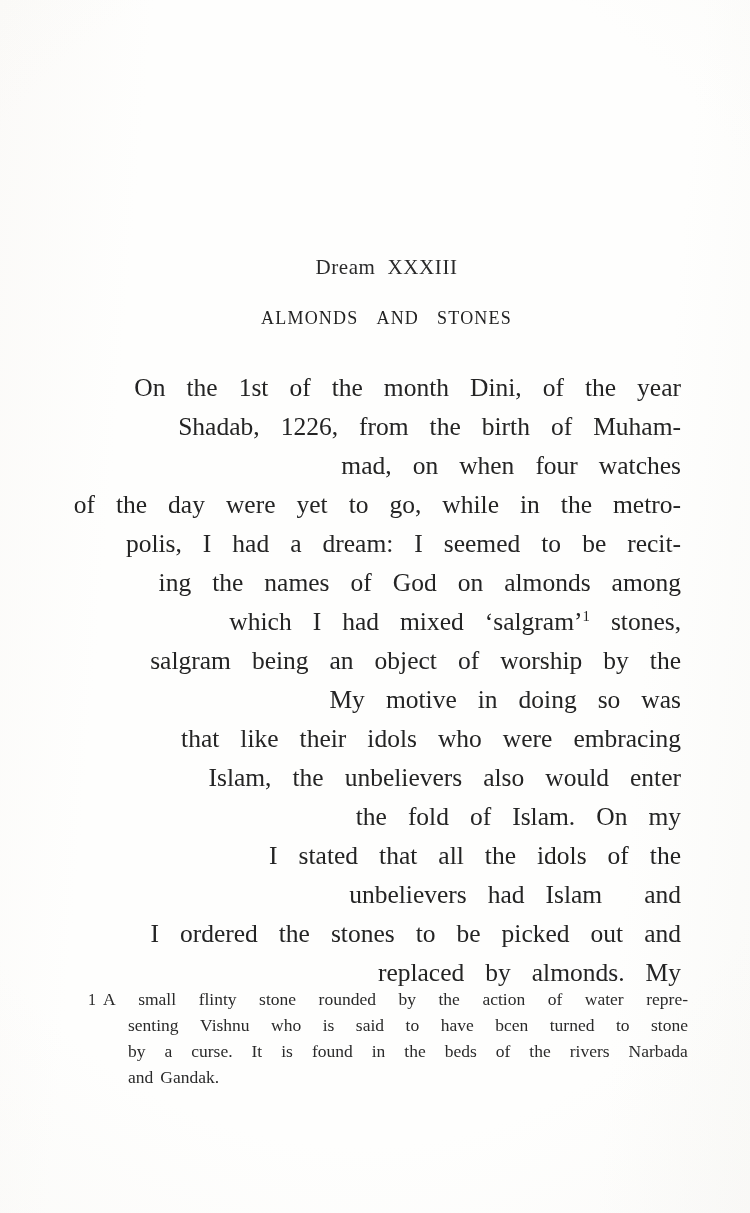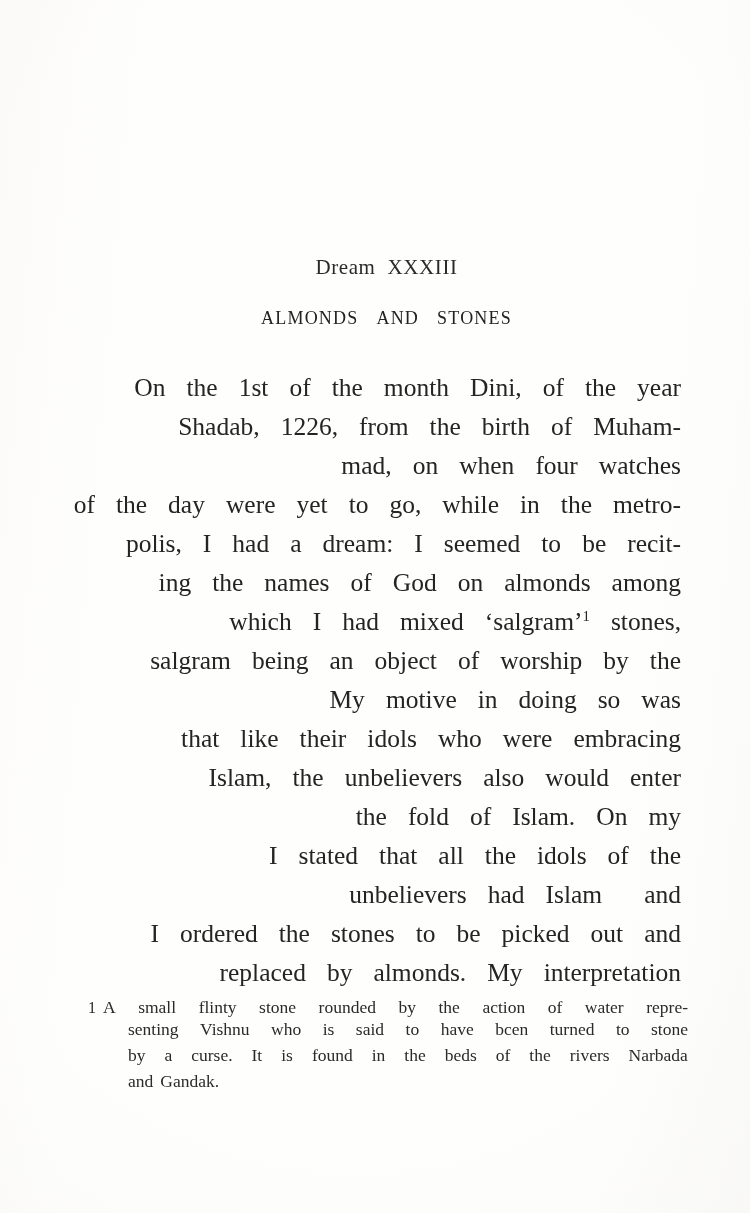--- a/index.html
+++ b/index.html
@@ -122,21 +122,21 @@
   }
   .fn-line.hang {
     padding-left: 40px;
     align-items: center;
   }
   .fn-marker {
     display: inline-block;
     margin-right: 7px;
     font-size: 16px;
   }
-  .fn-line .w { display: inline-block; margin-top: 8px; }
+  .fn-line .w { display: inline-block; }
 </style>
 </head>
 <body>
 
 <div class="paper"></div>
 
 <div class="page">
 
   <div class="text-column">
 
@@ -288,21 +288,20 @@
           <span class="w">be</span>
           <span class="w">picked</span>
           <span class="w">out</span>
           <span class="w">and</span>
         </div>
         <div class="body-line just">
           <span class="w">replaced</span>
           <span class="w">by</span>
           <span class="w">almonds.</span>
           <span class="w">My</span>
-          <span class="w">interpretation</span>
         </div>
       </div>
 
   </div>
 
   <div class="footnote">
       <div class="fn-line">
         <span class="w"><span class="fn-marker">1</span>A</span>
         <span class="w">small</span>
         <span class="w">flinty</span>

